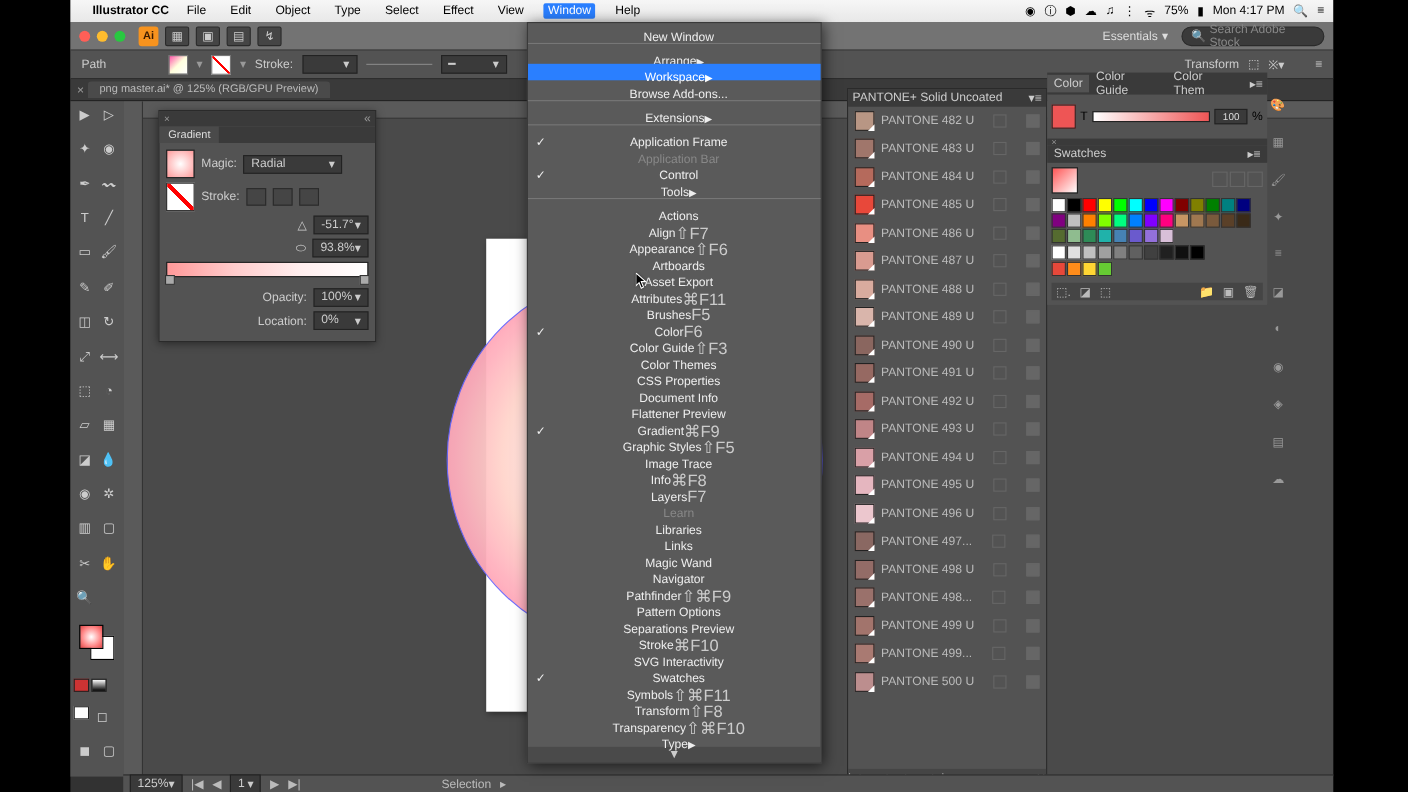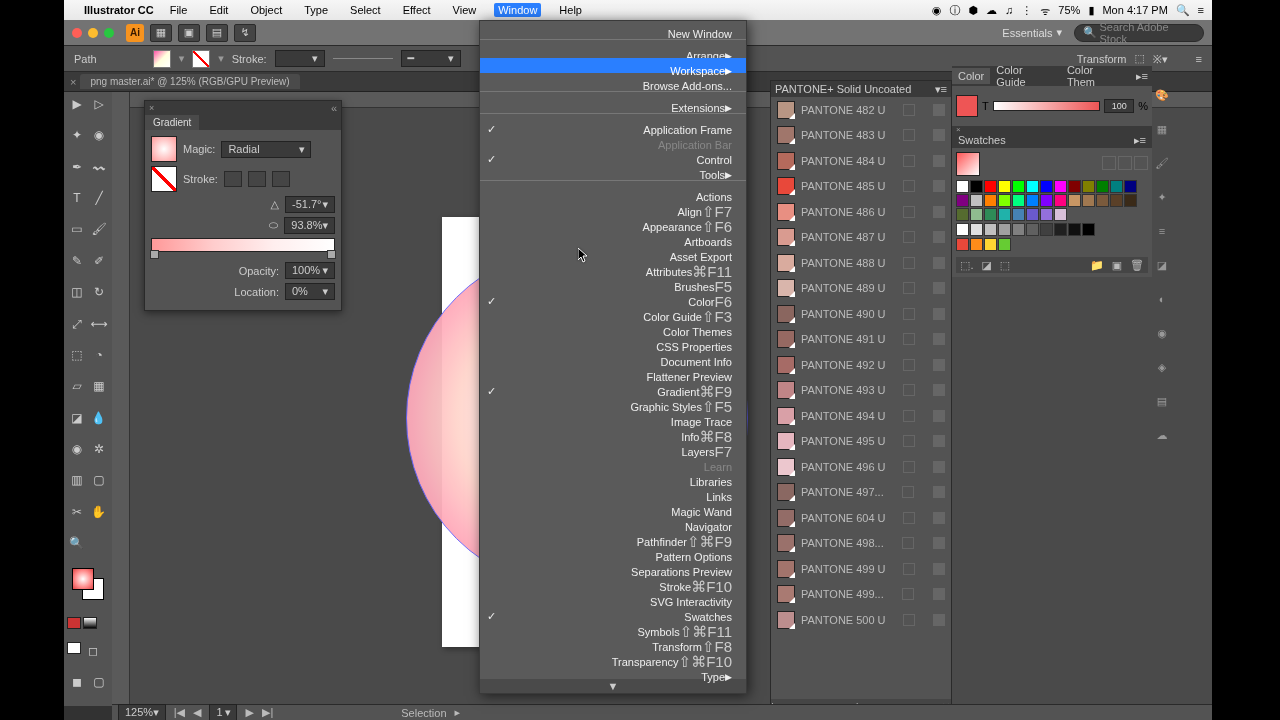--- a/index.html
+++ b/index.html
@@ -45,21 +45,21 @@
 .panel-tab{background:#4a4a4a;color:#ddd;padding:2px 8px;font-size:10px;display:inline-block}
 .panel-body{padding:6px;color:#ccc;font-size:10px}
 .panel-row{display:flex;align-items:center;gap:6px;margin-bottom:4px}
 .grad-thumb{width:26px;height:26px;background:radial-gradient(circle,#fff,#f99);border:1px solid #222}
 .dd{background:#3a3a3a;border:1px solid #222;padding:1px 6px;color:#ccc;min-width:90px;display:flex;justify-content:space-between;font-size:10px}
 .dd.sm{min-width:50px}
 .grad-bar{height:14px;background:linear-gradient(90deg,#f99,#fcc,#fee,#fff);border:1px solid #222;position:relative;margin:4px 0}
 .grad-stop{position:absolute;bottom:-8px;width:9px;height:9px;background:#aaa;border:1px solid #333}
 .btn-mini{width:18px;height:16px;background:#454545;border:1px solid #2a2a2a}
 .dropdown-menu{position:absolute;left:415px;top:20px;width:268px;background:#5a5a5a;border:1px solid #3a3a3a;box-shadow:2px 2px 12px rgba(0,0,0,.6);z-index:100}
-.dm-item{display:flex;align-items:center;justify-content:flex-end;padding:11px 14px 1px 22px;color:#eee;font-size:12px;height:15px;position:relative}
+.dm-item{display:flex;align-items:center;justify-content:center;padding:11px 14px 1px 22px;color:#eee;font-size:12px;height:15px;position:relative}
 .dm-item.hl{background:#2a7fff;color:#fff}
 .dm-item.dis{color:#888}
 .dm-item .chk{position:absolute;left:7px}
 .dm-item .arr{font-size:9px}
 .dm-item .sc{color:#ccc;font-size:15px}
 .dm-sep{height:1px;background:#777;margin:3px 0}
 .dm-bot{height:14px;background:#4a4a4a;display:flex;align-items:center;justify-content:center;color:#ccc}
 .pantone-panel{position:absolute;right:260px;top:80px;width:182px;height:636px;background:#535353;border:1px solid #2a2a2a}
 .pp-hdr{height:16px;background:#3a3a3a;color:#ccc;font-size:10px;padding:1px 4px;display:flex;align-items:center;justify-content:space-between}
 .pp-list{overflow:hidden;height:600px}
@@ -539,21 +539,21 @@
           <span class="pp-ico" style="background: rgb(102, 102, 102);"></span>
         </div>
         <div class="pp-row">
           <span class="pp-sw" style="background: rgb(138, 104, 98);"></span>
           <span>PANTONE 497...</span>
           <span class="pp-ico"></span>
           <span class="pp-ico" style="background: rgb(102, 102, 102);"></span>
         </div>
         <div class="pp-row">
           <span class="pp-sw" style="background: rgb(147, 108, 103);"></span>
-          <span>PANTONE 604 U</span>
+          <span>PANTONE 498 U</span>
           <span class="pp-ico"></span>
           <span class="pp-ico" style="background: rgb(102, 102, 102);"></span>
         </div>
         <div class="pp-row">
           <span class="pp-sw" style="background: rgb(154, 113, 107);"></span>
           <span>PANTONE 498...</span>
           <span class="pp-ico"></span>
           <span class="pp-ico" style="background: rgb(102, 102, 102);"></span>
         </div>
         <div class="pp-row">

